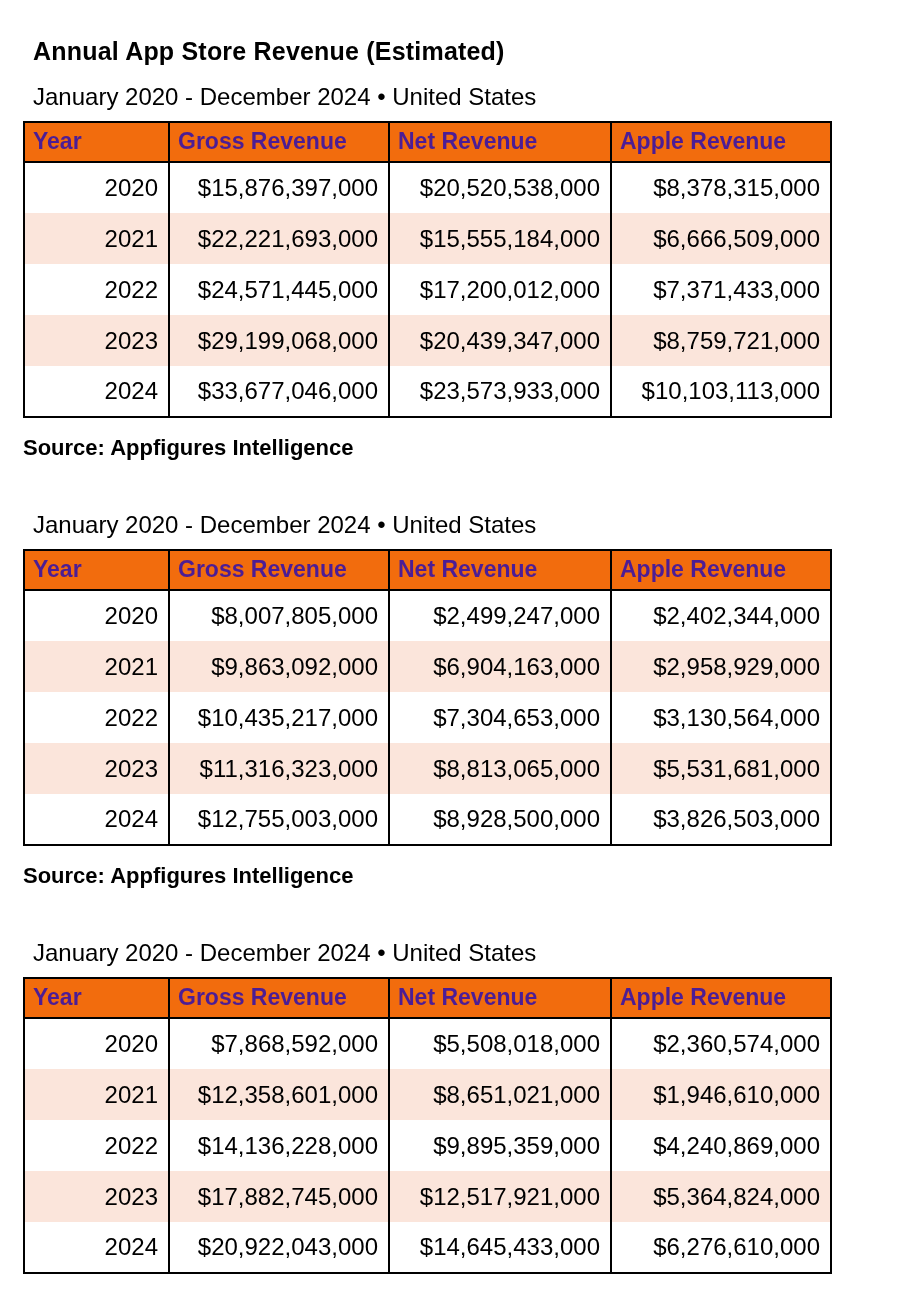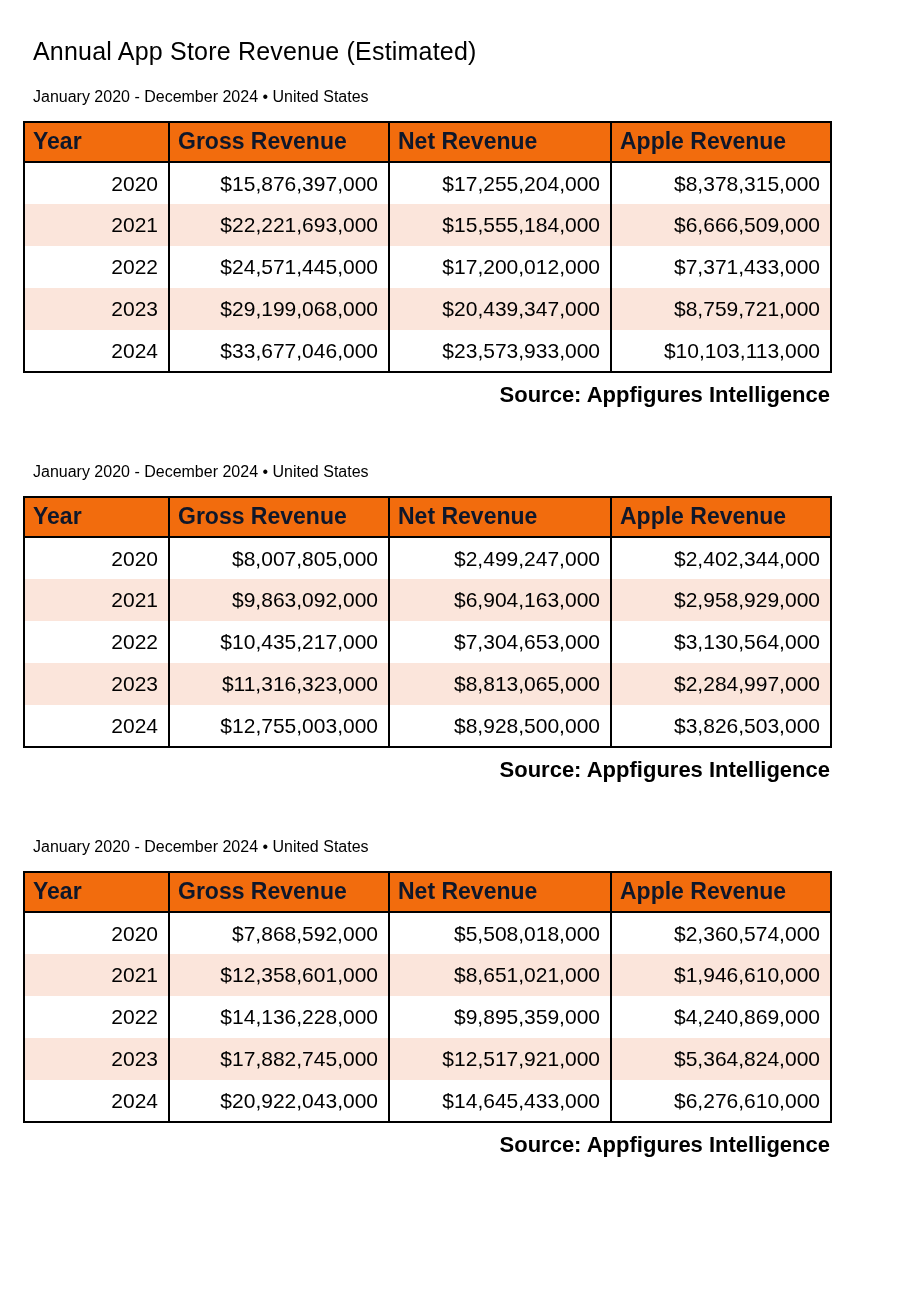--- a/index.html
+++ b/index.html
@@ -15,75 +15,75 @@
     color: #000000;
   }
   .report {
     padding: 36px 0 20px 23px;
   }
   .table-section {
     margin-bottom: 48px;
   }
   .title {
     font-size: 25px;
-    font-weight: normal;
+    font-weight: bold;
     line-height: 30px;
     margin: 0 0 16px 10px;
     letter-spacing: 0.2px;
   }
   .subtitle {
-    font-size: 16px;
+    font-size: 24px;
     font-weight: normal;
     line-height: 30px;
     margin: 0 0 9px 10px;
   }
   table.rev-table {
     border-collapse: collapse;
     table-layout: fixed;
     width: 807px;
     border: 2px solid #000000;
   }
   col.col-year  { width: 145px; }
   col.col-gross { width: 220px; }
   col.col-net   { width: 222px; }
   col.col-apple { width: 220px; }
   table.rev-table th {
     background: #F26C0D;
-    color: #0f172a;
+    color: #4c1d95;
     font-size: 23px;
     font-weight: bold;
     text-align: left;
     padding: 5px 8px 6px 8px;
     border-left: 2px solid #000000;
     border-right: 2px solid #000000;
     border-bottom: 2px solid #000000;
     height: 40px;
   }
   table.rev-table td {
-    font-size: 21px;
+    font-size: 24px;
     text-align: right;
     padding: 6px 10px 6px 6px;
     border-left: 2px solid #000000;
     border-right: 2px solid #000000;
-    height: 42px;
+    height: 51px;
     white-space: nowrap;
     overflow: hidden;
   }
   table.rev-table tbody tr:nth-child(even) td {
     background: #FBE5DB;
   }
   table.rev-table tbody tr:nth-child(odd) td {
     background: #ffffff;
   }
   .source {
     width: 807px;
-    text-align: right;
+    text-align: left;
     font-size: 22px;
     font-weight: bold;
-    margin-top: 8px;
+    margin-top: 16px;
     line-height: 28px;
   }
 </style>
 </head>
 <body>
 
 <main class="report">
   <section class="table-section">
     <h2 class="title">Annual App Store Revenue (Estimated)</h2>
     <p class="subtitle">January 2020 - December 2024 • United States</p>
@@ -99,21 +99,21 @@
             <th>Year</th>
             <th>Gross Revenue</th>
             <th>Net Revenue</th>
             <th>Apple Revenue</th>
           </tr>
       </thead>
       <tbody>
           <tr>
             <td>2020</td>
             <td>$15,876,397,000</td>
-            <td>$17,255,204,000</td>
+            <td>$20,520,538,000</td>
             <td>$8,378,315,000</td>
           </tr>
           <tr>
             <td>2021</td>
             <td>$22,221,693,000</td>
             <td>$15,555,184,000</td>
             <td>$6,666,509,000</td>
           </tr>
           <tr>
             <td>2022</td>
@@ -171,21 +171,21 @@
           <tr>
             <td>2022</td>
             <td>$10,435,217,000</td>
             <td>$7,304,653,000</td>
             <td>$3,130,564,000</td>
           </tr>
           <tr>
             <td>2023</td>
             <td>$11,316,323,000</td>
             <td>$8,813,065,000</td>
-            <td>$2,284,997,000</td>
+            <td>$5,531,681,000</td>
           </tr>
           <tr>
             <td>2024</td>
             <td>$12,755,003,000</td>
             <td>$8,928,500,000</td>
             <td>$3,826,503,000</td>
           </tr>
         </tbody>
     </table>
     <div class="source">Source: Appfigures Intelligence</div>

